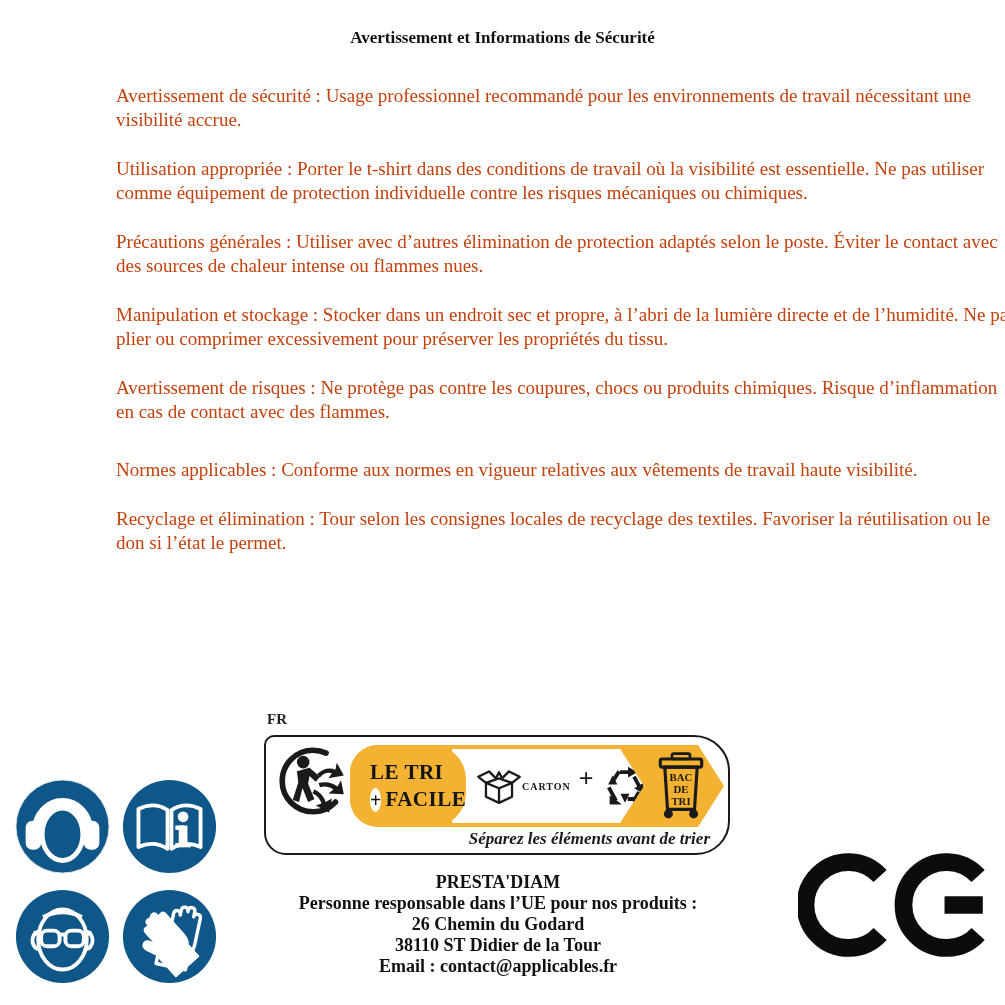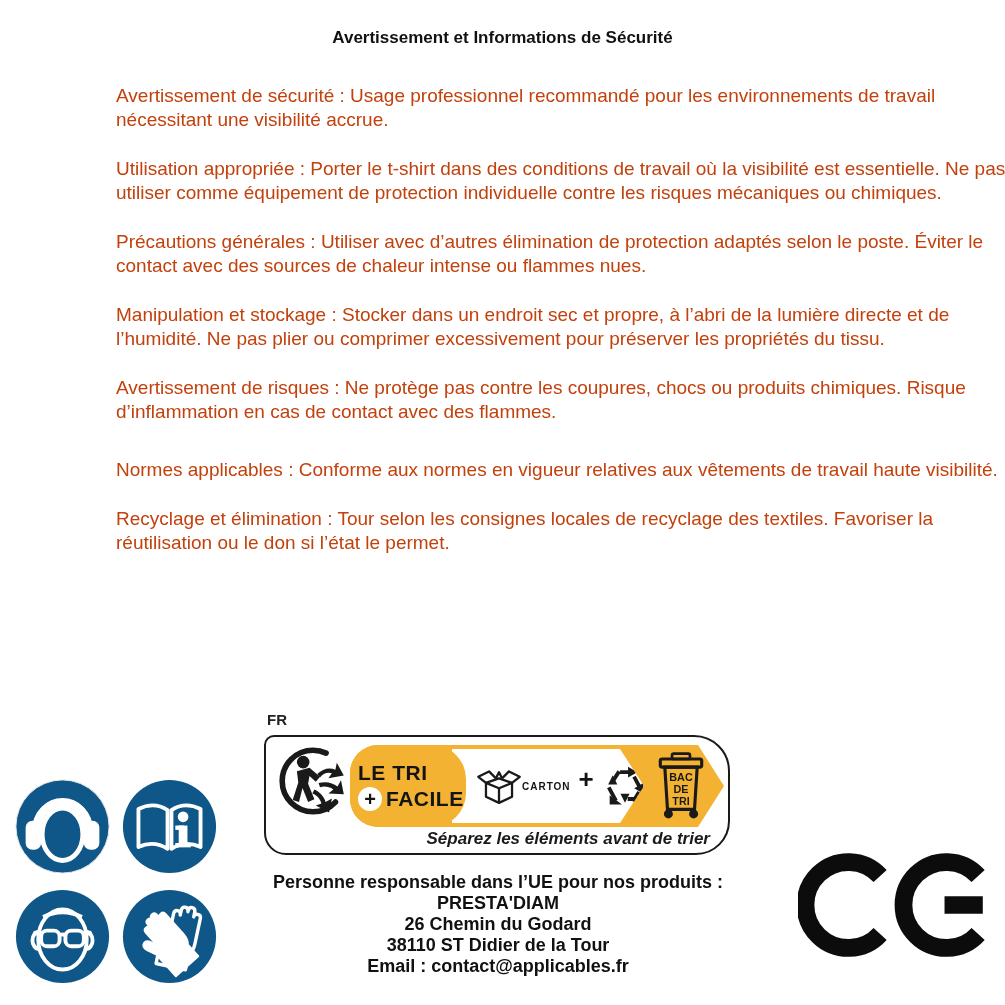--- a/index.html
+++ b/index.html
@@ -1,17 +1,17 @@
 <!DOCTYPE html>
 <html><head>
 <meta charset="utf-8">
 <style>
   html,body{margin:0;padding:0;background:#fff;}
   body{font-family:"Liberation Sans", sans-serif; color:#111;}
-  .page{position:relative;width:1005px;height:1005px;background:#ffffff;overflow:hidden;}
+  .page{position:relative;width:1005px;height:1005px;background:#ffffff;overflow:hidden;font-family:Liberation Serif, serif;}
 
   .title{position:absolute;top:28px;left:0;width:1005px;text-align:center;
          font-size:17px;font-weight:bold;color:#111;}
 
   .bodytext{position:absolute;top:84px;left:72px;width:900px;
             font-size:19px;line-height:24px;color:#c2410c;margin-left:44px;}
   .bodytext p{margin:0 0 25px 0;}
   .bodytext p.gap-large{margin-top:34px;}
 
   
@@ -21,21 +21,21 @@
              border-radius:10px 36px 34px 22px;box-sizing:border-box;}
   .triman{position:absolute;left:12px;top:7px;width:70px;height:74px;}
   .tri-band{position:absolute;left:84px;top:8px;width:374px;height:82px;background:var(--tri-yellow);
             border-radius:28px 0 0 28px;
             clip-path:polygon(0 0, calc(100% - 26px) 0, 100% 50%, calc(100% - 26px) 100%, 0 100%);}
   .tri-window{position:absolute;left:102px;top:4px;width:192px;height:74px;background:#fff;
               clip-path:polygon(0 0, calc(100% - 24px) 0, 100% 50%, calc(100% - 24px) 100%, 0 100%);
               display:flex;align-items:center;justify-content:flex-start;padding-left:24px;box-sizing:border-box;gap:6px;}
   .tri-bullet{position:absolute;left:0;top:0;width:116px;height:82px;background:var(--tri-yellow);
               border-radius:28px 34px 34px 28px;display:flex;flex-direction:column;
-              justify-content:center;padding-left:8px;box-sizing:border-box;}
+              justify-content:center;padding-left:20px;box-sizing:border-box;}
   .tri-bullet .l1{font-size:21px;font-weight:bold;color:#141414;letter-spacing:.5px;}
   .tri-bullet .l2{display:flex;align-items:center;gap:4px;margin-top:2px;}
   .plus-circle{width:24px;height:24px;border-radius:50%;background:#fff;color:#141414;
                font-size:20px;font-weight:bold;display:flex;align-items:center;justify-content:center;line-height:1;}
   .tri-bullet .facile{font-size:21px;font-weight:bold;color:#141414;letter-spacing:.5px;}
   .material{display:flex;flex-direction:row;align-items:center;}
   .material .mat-name{font-size:10px;font-weight:bold;letter-spacing:1px;color:#141414;margin-top:1px;}
   .mat-plus{font-size:26px;font-weight:bold;color:#141414;margin:0 2px 14px 2px;}
   .bin-zone{position:absolute;left:300px;top:4px;width:62px;height:74px;
             display:flex;align-items:center;justify-content:center;}
@@ -142,22 +142,22 @@
           <text x="30" y="46" text-anchor="middle" font-size="12" font-weight="bold" fill="#1a1a1a">DE</text>
           <text x="30" y="59" text-anchor="middle" font-size="12" font-weight="bold" fill="#1a1a1a">TRI</text>
         </svg>
       </div>
     </div>
 
     <div class="tri-instruction">Séparez les éléments avant de trier</div>
   </div>
 
   <div class="resp-block">
+    <div>PRESTA'DIAM</div>
     <div>Personne responsable dans l’UE pour nos produits :</div>
-    <div>PRESTA'DIAM</div>
     <div>26 Chemin du Godard</div>
     <div>38110 ST Didier de la Tour</div>
     <div>Email : contact@applicables.fr</div>
   </div>
 
   <div class="ppe-grid">
 
     <svg class="ppe" viewBox="0 0 100 100">
       <circle cx="50" cy="50" r="48" fill="#0F5789" stroke="#e8e8e8" stroke-width="1"></circle>
       <path d="M24 52 A26 27 0 0 1 76 52" fill="none" stroke="#fff" stroke-width="9"></path>

